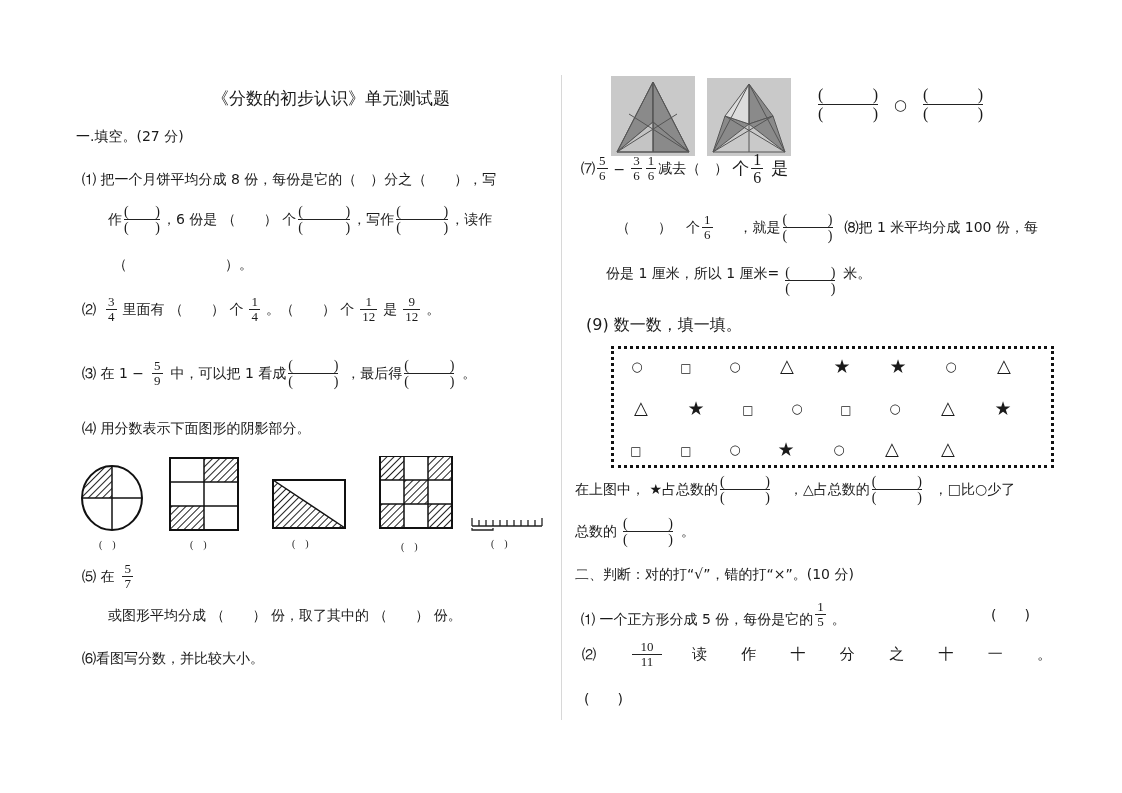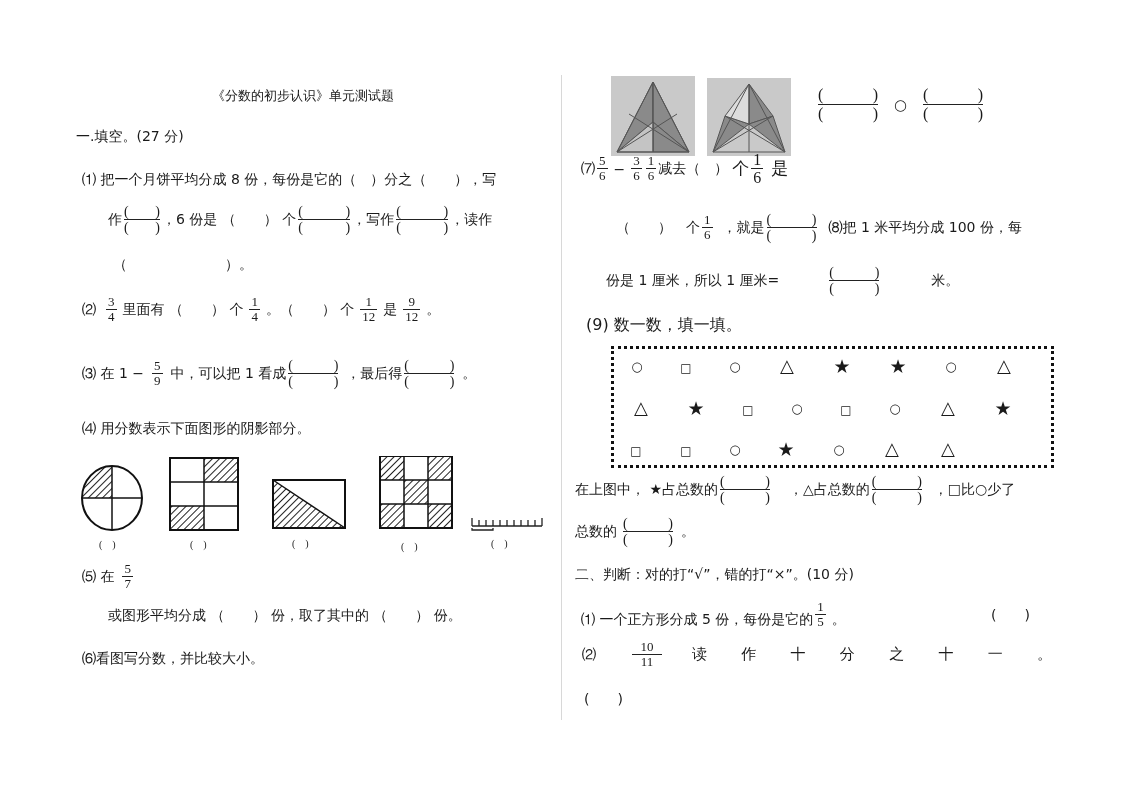--- a/index.html
+++ b/index.html
@@ -1,20 +1,20 @@
 <!DOCTYPE html>
 <html><head>
 <meta charset="utf-8">
 <style>
   html, body { margin:0; padding:0; background:#ffffff; }
   body { width:1122px; height:793px; position:relative; overflow:hidden;
          font-family:"DejaVu Sans", "Liberation Sans", sans-serif; color:#1a1a1a; }
   .abs { position:absolute; white-space:nowrap; }
   .t14 { font-size:14px; }
-  .title { font-size:13px; }
+  .title { font-size:17px; }
   
   .frac { display:inline-flex; flex-direction:column; align-items:center; vertical-align:middle;
           font-family:"Liberation Serif","DejaVu Serif", serif; font-size:13px; line-height:14px; margin:0 2px; }
   .frac .num { padding:0 2px; }
   .frac .bar { border-top:1px solid #222; align-self:stretch; height:0; }
   .frac .den { padding:0 2px; }
   
   .bfrac { display:inline-flex; flex-direction:column; vertical-align:middle;
            font-family:"Liberation Serif","DejaVu Serif", serif; font-size:14px; line-height:15px; margin:0 2px; }
   .bfrac .row { display:flex; justify-content:space-between; }
@@ -306,36 +306,36 @@
   <span style="font-size:17px; margin-left:6px;">是</span>
 </div>
 
 <div class="abs t14" style="left:616px; top:212px; display:flex; align-items:center;">
   <span>（　　）　个</span>
   <span class="frac">
       <span class="num">1</span>
       <span class="bar"></span>
       <span class="den">6</span>
     </span>
-  <span style="margin-left:8px;">，就是</span>
+  <span style="margin-left:24px;">，就是</span>
   <span class="bfrac" style="width:50px;">
     <span class="row">
         <span>(</span>
         <span>)</span>
       </span>
       <span class="bar"></span>
       <span class="row">
         <span>(</span>
         <span>)</span>
       </span>
   </span>
   <span style="margin-left:10px;">⑻把 1 米平均分成 100 份，每</span>
 </div>
 
-<div class="abs t14" style="left:606px; top:265px; display:flex; align-items:center;gap:44px;">
+<div class="abs t14" style="left:606px; top:265px; display:flex; ">
   <span>份是 1 厘米，所以 1 厘米=</span>
   <span class="bfrac" style="width:50px; margin-left:6px;">
     <span class="row">
         <span>(</span>
         <span>)</span>
       </span>
       <span class="bar"></span>
       <span class="row">
         <span>(</span>
         <span>)</span>

